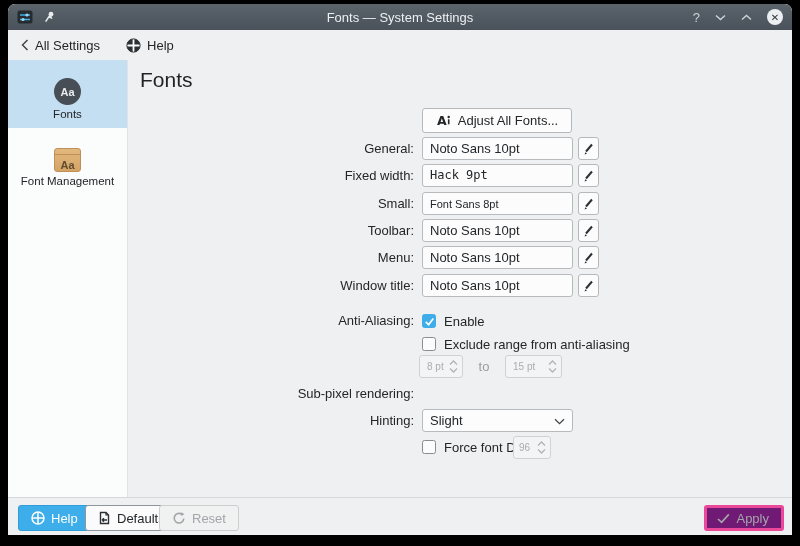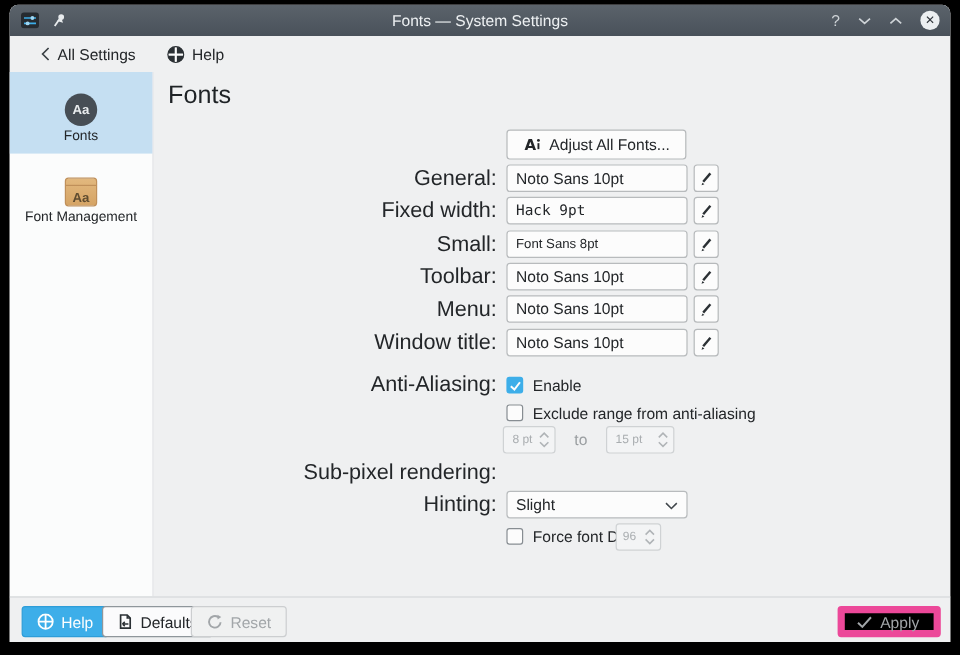--- a/index.html
+++ b/index.html
@@ -31,21 +31,21 @@
   .tb-btn { color:#ced3d7; font-size:13px; line-height:1; display:flex; align-items:center; cursor:default; }
   .close-btn {
     width:16px; height:16px; border-radius:50%; background:#eceff1;
     color:#2f343a; font-size:10px; font-weight:bold;
     display:flex; align-items:center; justify-content:center;
   }
   .appicon { width:16px; height:14px; }
   
   .toolbar {
     position:absolute; left:0; top:26px; width:784px; height:30px;
-    display:flex; align-items:center; padding-left:26px; gap:7px;
+    display:flex; align-items:center; padding-left:13px; gap:7px;
     font-size:13px; color:#232629;
   }
   .tool-item { display:flex; align-items:center; gap:6px; cursor:default; }
   .tool-gap { width:12px; }
   
   .sidebar {
     position:absolute; left:0; top:56px; width:120px; height:437px;
     background:#fbfcfc; border-right:1px solid #e0e2e4;
   }
   .side-item { width:100%; text-align:center; padding:18px 2px 8px; font-size:11.5px; color:#232629; }
@@ -72,21 +72,21 @@
     position:absolute; left:132px; top:64px; font-size:21px; color:#1f2326;
   }
   .btn {
     background:#fcfcfc; border:1px solid #b6b9bb; border-radius:3px;
     font-size:13px; color:#232629;
     display:flex; align-items:center; justify-content:center; gap:6px;
   }
   .adjust-btn { position:absolute; left:414px; top:104px; width:150px; height:25px; }
   .row-label {
     position:absolute; left:206px; width:200px; text-align:right;
-    font-size:18px; color:#232629; line-height:23px;
+    font-size:13px; color:#232629; line-height:23px;
   }
   .field {
     position:absolute; left:414px; width:151px; height:23px;
     background:#fcfcfc; border:1px solid #b8bbbd; border-radius:3px;
     font-size:13px; color:#232629; line-height:21px; padding-left:7px;
     white-space:nowrap; overflow:hidden;
   }
   .field.mono { font-family:"DejaVu Sans Mono","Liberation Mono",monospace; font-size:12px; }
   .field.small { font-size:11px; line-height:22px; }
   .edit-btn {
@@ -124,21 +124,21 @@
     background:#eff0f1; border-top:1px solid #d5d8da;
   }
   .fbtn {
     position:absolute; top:7px; height:26px; border-radius:3px;
     display:flex; align-items:center; gap:6px; padding:0 12px;
     font-size:13px;
   }
   .fbtn-help { left:10px; background:#3daee9; border:1px solid #2e9dd8; color:#fdfefe; }
   .fbtn-defaults { left:77px; background:#fbfbfc; border:1px solid #8f969b; color:#232629; }
   .fbtn-reset { left:151px; background:#f0f1f1; border:1px solid #ccced0; color:#a2a6a9; }
-  .fbtn-apply { right:8px; background:#000000; border:6px solid #ec4899; color:#a2a6a9;padding-left:10px; }
+  .fbtn-apply { right:8px; background:#701a75; border:3px solid #ec4899; color:#a2a6a9;padding-left:10px; }
 </style>
 </head>
 <body>
 
 <div class="window">
 
   <div class="titlebar">
     <div class="tb-left">
       <svg class="appicon" viewBox="0 0 16 14">
         <rect x="0.5" y="0.5" width="15" height="13" rx="2.5" fill="#262b30"></rect>

